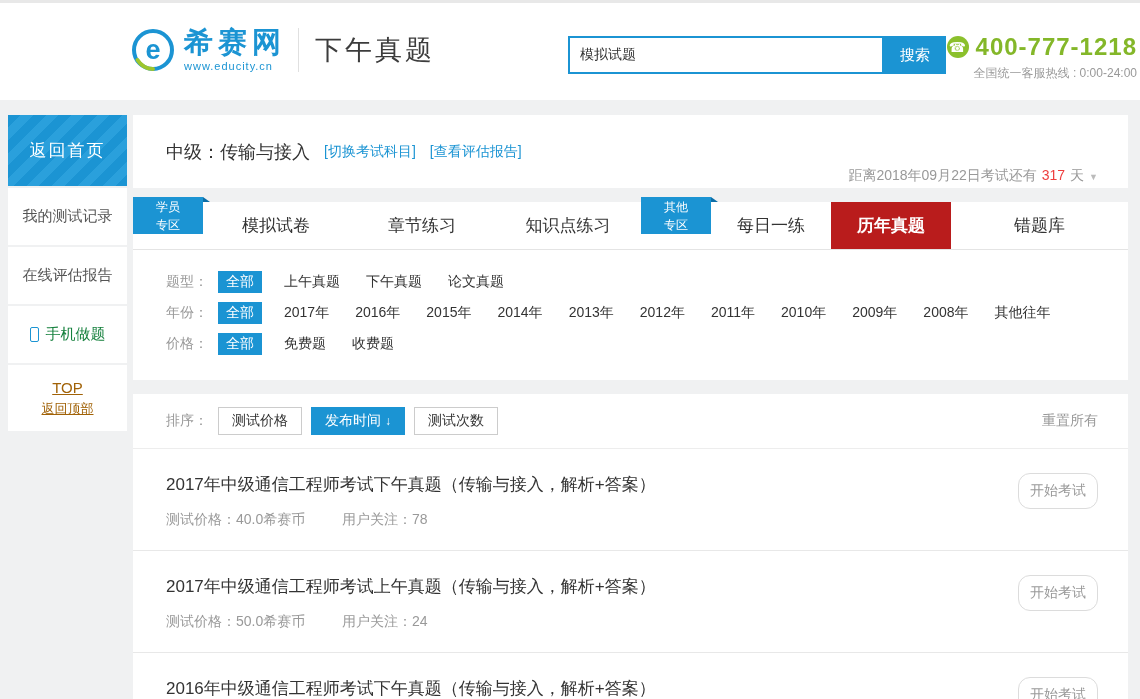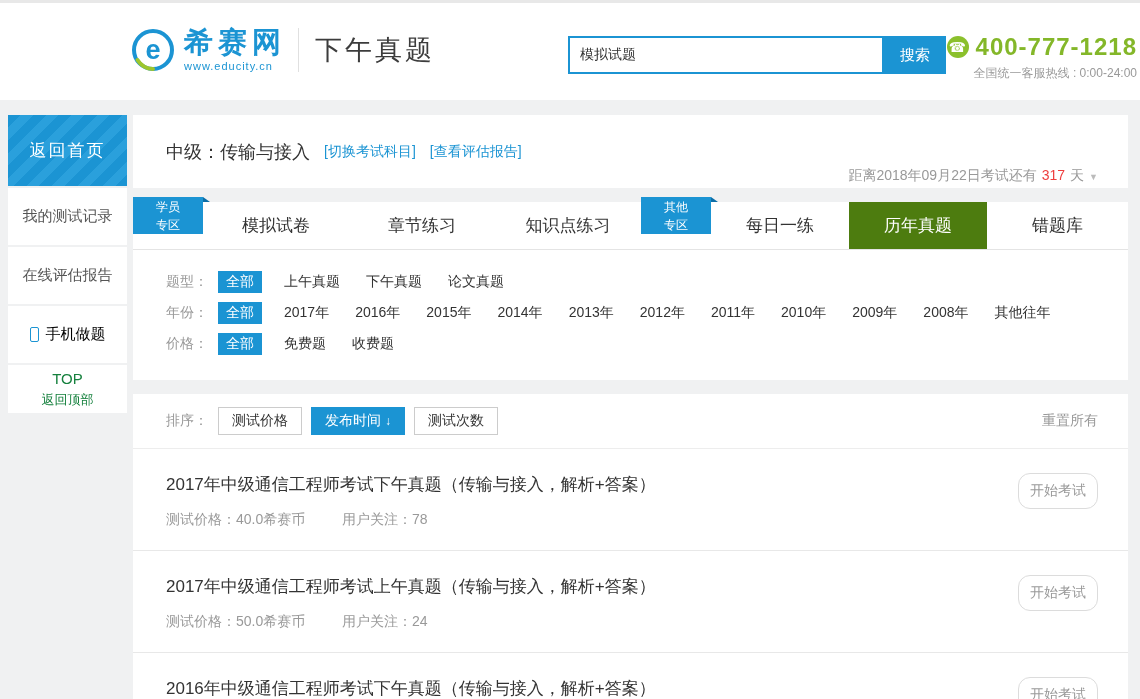--- a/index.html
+++ b/index.html
@@ -32,23 +32,23 @@
   .hotline-number { font-size:24px; font-weight:bold; color:#84b729; letter-spacing:1px; }
   .hotline-desc { font-size:12px; color:#999; margin-top:4px; }
 
   
   .page { display:flex; padding:15px 12px 0 8px; gap:6px; }
   .sidebar { width:119px; flex:none; }
   .side-item { background:#fff; height:57px; display:flex; align-items:center; justify-content:center; font-size:15px; color:#555; cursor:pointer; }
   .side-item + .side-item { margin-top:2px; }
   .side-home { height:71px; font-size:17px; color:#fff; letter-spacing:2px;
     background:repeating-linear-gradient(135deg,#1b94d3 0 9px,#2aa0dc 9px 18px); }
-  .side-mobile { color:#000000; }
+  .side-mobile { color:#15803d; }
   .mobile-icon { display:inline-block; width:9px; height:15px; border:1px solid #1b94d3; border-radius:2px; margin-right:7px; }
-  .side-top { flex-direction:column; height:48px; color:#15803d; }
+  .side-top { flex-direction:column; height:66px; color:#a16207;text-decoration:underline; }
   .side-top .t2 { font-size:13px; margin-top:4px; }
 
   .main { flex:1; min-width:0; }
   .card { background:#fff; }
 
   
   .exam-head { height:73px; display:flex; align-items:center; padding:0 30px 0 33px; margin-bottom:14px; }
   .exam-title { font-size:18px; color:#333; }
   .exam-link { font-size:14px; color:#1b94d3; margin-left:14px; cursor:pointer; }
   .exam-countdown { margin-left:auto; font-size:14px; color:#999; white-space:nowrap;margin-top:48px; }
@@ -56,22 +56,22 @@
   .caret { font-size:9px; color:#bbb; margin-left:5px; cursor:pointer; }
 
   
   .tabs-card { margin-bottom:14px; }
   .tabs-bar { display:flex; height:48px; border-bottom:1px solid #e4e4e4; }
   .tab-badge { width:70px; height:37px; margin-top:-5px; background:#1b94d3; color:#fff; font-size:12px;
     display:flex; flex-direction:column; align-items:center; justify-content:center; line-height:1.5; position:relative; z-index:2; }
   .tab-badge::after { content:""; position:absolute; top:0; right:-7px; width:0; height:0;
     border-top:5px solid transparent; border-left:7px solid #0c6ea7; }
   .tab { line-height:48px; text-align:center; font-size:17px; color:#333; cursor:pointer; }
-  .tab.g1 { width:146px; } .tab.g2 { width:138px; } .tab:last-child { flex:1; }
-  .tab.active { background:#4d7c0f; color:#fff; }
+  .tab.g1 { width:146px; } .tab.g2 { width:120px; } .tab:last-child { flex:1; }
+  .tab.active { background:#b91c1c; color:#fff;font-weight:bold; }
 
   
   .filters { padding:16px 33px 21px; }
   .filter-row { display:flex; align-items:center; height:31px; font-size:14px; }
   .filter-label { color:#999; width:52px; flex:none; }
   .chip { background:#1b94d3; color:#fff; padding:2px 8px; margin-right:22px; flex:none; cursor:pointer; }
   .opt { color:#333; margin-right:26px; cursor:pointer; white-space:nowrap; }
 
   
   .sort-row { display:flex; align-items:center; padding:13px 30px 13px 33px; border-bottom:1px solid #ededed; font-size:14px; }

